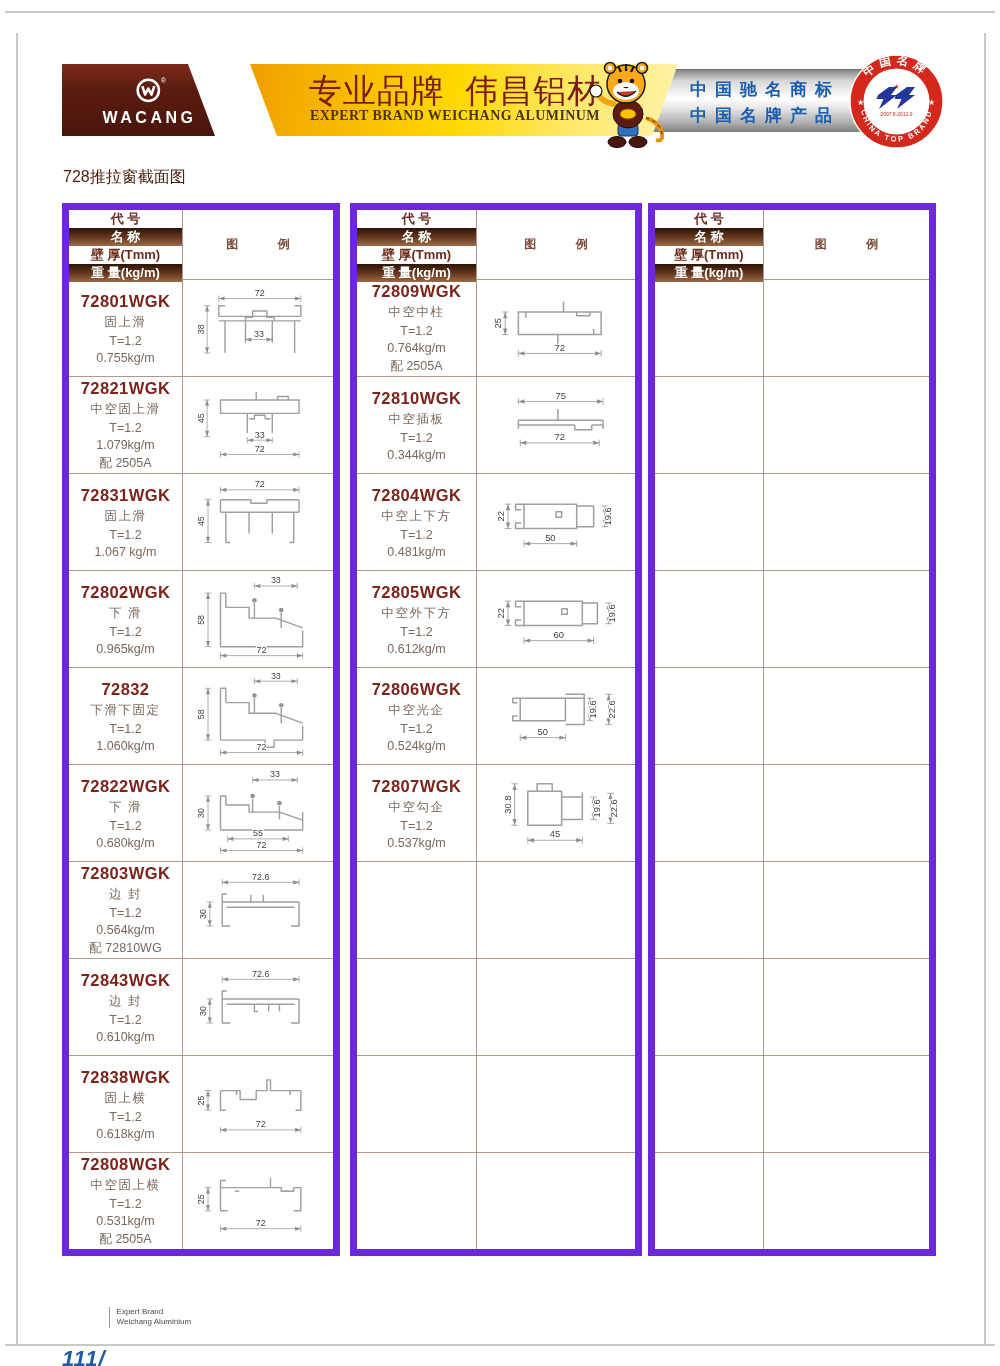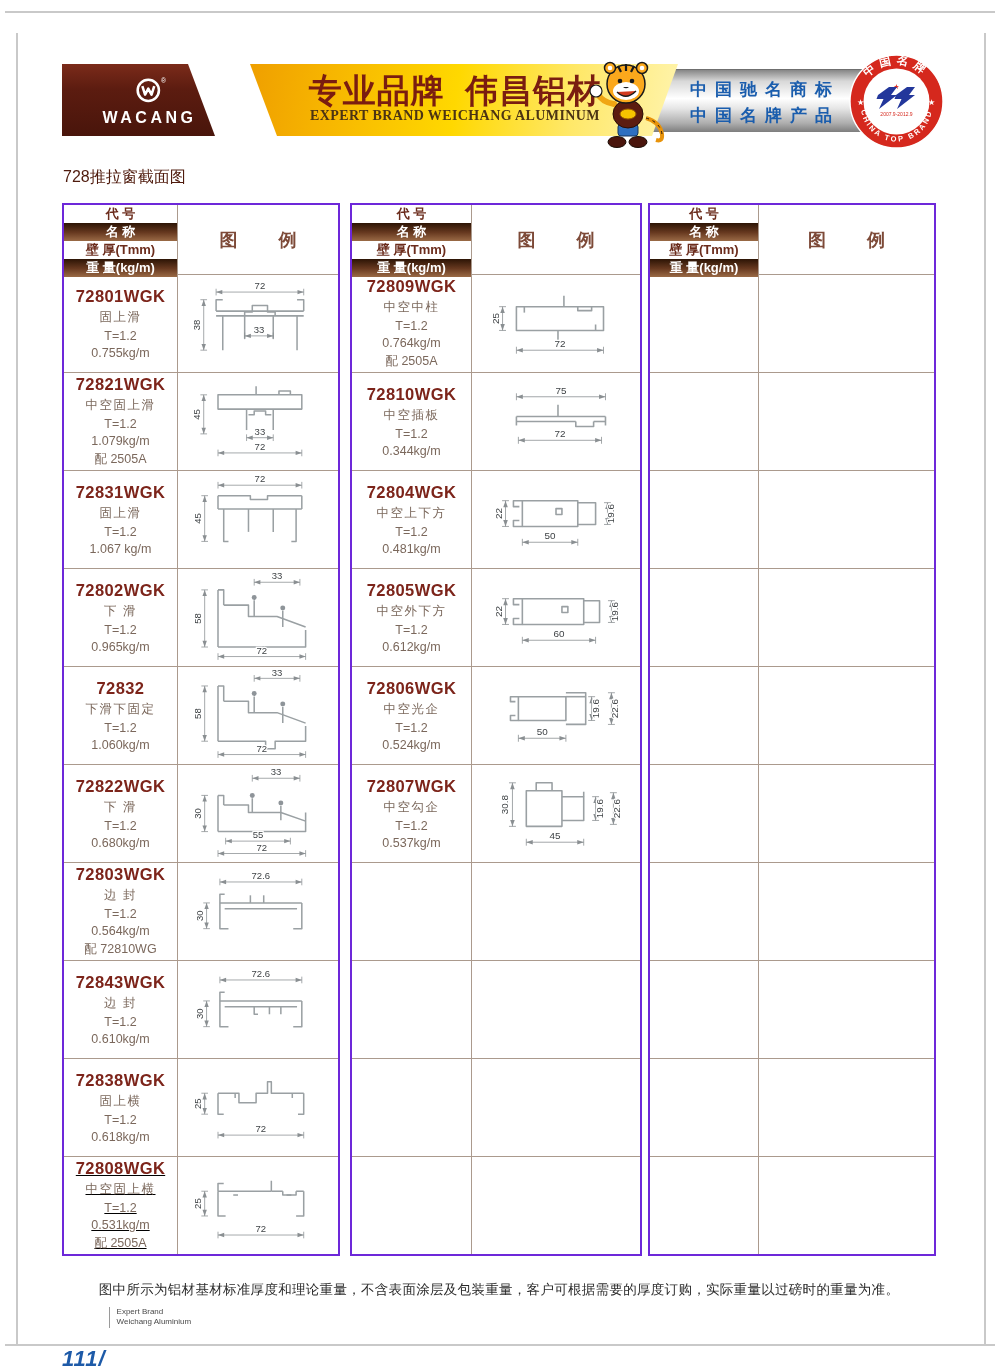--- a/index.html
+++ b/index.html
@@ -17,50 +17,50 @@
   #logo-block{position:absolute;left:0;top:0;width:153px;height:72px;z-index:2;
     background:linear-gradient(180deg,#7b2b1a 0%,#5c1c10 35%,#49150b 100%);
     clip-path:polygon(0 0,126px 0,153px 100%,0 100%);
     display:flex;flex-direction:column;align-items:center;justify-content:center;padding-top:2px;box-sizing:border-box;padding-left:22px;}
   #logo-mark{width:34px;height:32px;}
   #logo-brand{color:#fff;font-weight:bold;font-size:16px;letter-spacing:3.5px;margin-top:1px;}
   #gold-block{position:absolute;left:118px;top:0;width:500px;height:72px;z-index:1;
     background:linear-gradient(98deg,#e88c00 0%,#f6b300 28%,#ffd800 55%,#ffe868 78%,#fff4ae 100%);
     clip-path:polygon(70px 0,498px 0,472px 100%,97px 100%);}
   #gold-cn{position:absolute;left:95px;width:360px;top:5px;text-align:center;
-    font-size:33px;font-weight:bold;color:#7a1d10;letter-spacing:1px;white-space:pre;}
+    font-size:33px;font-weight:normal;color:#7a1d10;letter-spacing:1px;white-space:pre;}
   #gold-en{position:absolute;left:95px;width:360px;top:44px;text-align:center;
     font-size:14px;font-weight:bold;color:#4c3413;letter-spacing:0.4px;font-family:Liberation Serif, serif;}
   #silver-bar{position:absolute;left:585px;top:5px;width:293px;height:62px;z-index:0;
     background:linear-gradient(180deg,#868686 0%,#d8d8d8 18%,#ffffff 46%,#e6e6e6 62%,#adadad 86%,#7d7d7d 100%);
     border-radius:5px 31px 31px 5px;border-top:1px solid #6f6f6f;}
   #honors{position:absolute;left:38px;right:100px;top:7px;text-align:right;
     font-size:17px;font-weight:bold;color:#1a5dad;letter-spacing:8px;line-height:1.5;}
   #tiger{position:absolute;left:518px;top:-8px;width:94px;height:96px;z-index:3;}
   #badge{position:absolute;left:786px;top:-11px;width:97px;height:97px;z-index:4;}
 
   
   #page-title{position:absolute;left:63px;top:167px;font-size:16px;font-weight:normal;color:#4f1b0d;}
 
   
-  .ptable{position:absolute;top:203px;height:1053px;border:2px solid #6d28d9;box-sizing:border-box;
+  .ptable{position:absolute;top:203px;height:1053px;border:7px solid #6d28d9;box-sizing:border-box;
           display:flex;flex-direction:column;background:#fff;}
   #t0{left:62px;width:278px;--lw:114px;}
   #t1{left:350px;width:292px;--lw:120px;}
   #t2{left:648px;width:288px;--lw:109px;}
   .thead{height:69px;display:flex;border-bottom:1px solid #ab9a8d;flex:none;}
   .thead-left{width:var(--lw);border-right:1px solid #ab9a8d;display:flex;flex-direction:column;flex:none;box-sizing:border-box;}
   .hcell{flex:1;display:flex;align-items:center;justify-content:center;font-size:13px;font-weight:bold;}
   .hv{color:#6b2c1c;background:#fff;}
   .hb{color:#fff;background:linear-gradient(180deg,#2c1405 0%,#66381f 52%,#9a6a46 100%);}
   .thead-right{flex:1;display:flex;align-items:center;justify-content:center;
-    font-size:18px;font-weight:bold;color:#7d4a38;letter-spacing:18px;text-indent:18px;}
+    font-size:12px;font-weight:bold;color:#7d4a38;letter-spacing:18px;text-indent:18px;}
   .tbody{flex:1;display:flex;flex-direction:column;}
   .trow{flex:1;display:flex;border-bottom:1px solid #ab9a8d;min-height:0;}
-  .trow:last-child{border-bottom:none;text-decoration:underline;}
+  .trow:last-child{border-bottom:none;}
   .tleft{width:var(--lw);border-right:1px solid #ab9a8d;display:flex;flex-direction:column;
          align-items:center;justify-content:center;gap:3px;box-sizing:border-box;flex:none;padding:2px;}
   .tright{flex:1;position:relative;min-width:0;}
   .code{font-size:16.5px;font-weight:bold;color:#7c241a;letter-spacing:0.4px;}
   .pname{font-size:12.5px;color:#7b685c;letter-spacing:1.5px;}
   .pt,.pweight,.pnote{font-size:12.5px;color:#7b685c;}
   .diagram{position:absolute;left:0;top:0;width:100%;height:100%;display:block;}
 
   
   #foot-note{position:absolute;left:62px;right:64px;top:1281px;text-align:center;
@@ -884,21 +884,20 @@
             <div class="tright"></div>
           </div>
           <div class="trow">
             <div class="tleft"></div>
             <div class="tright"></div>
           </div>
         </div>
       </div>
     </div>
 
-  <div id="foot-note">图中所示为铝材基材标准厚度和理论重量，不含表面涂层及包装重量，客户可根据需要的厚度订购，实际重量以过磅时的重量为准。</div>
   <div id="pagenum">
     <div id="pn-num">111/</div>
     <div id="pn-label">
       <div>Expert Brand</div>
       <div>Weichang Aluminium</div>
     </div>
   </div>
 
 </div>
 

